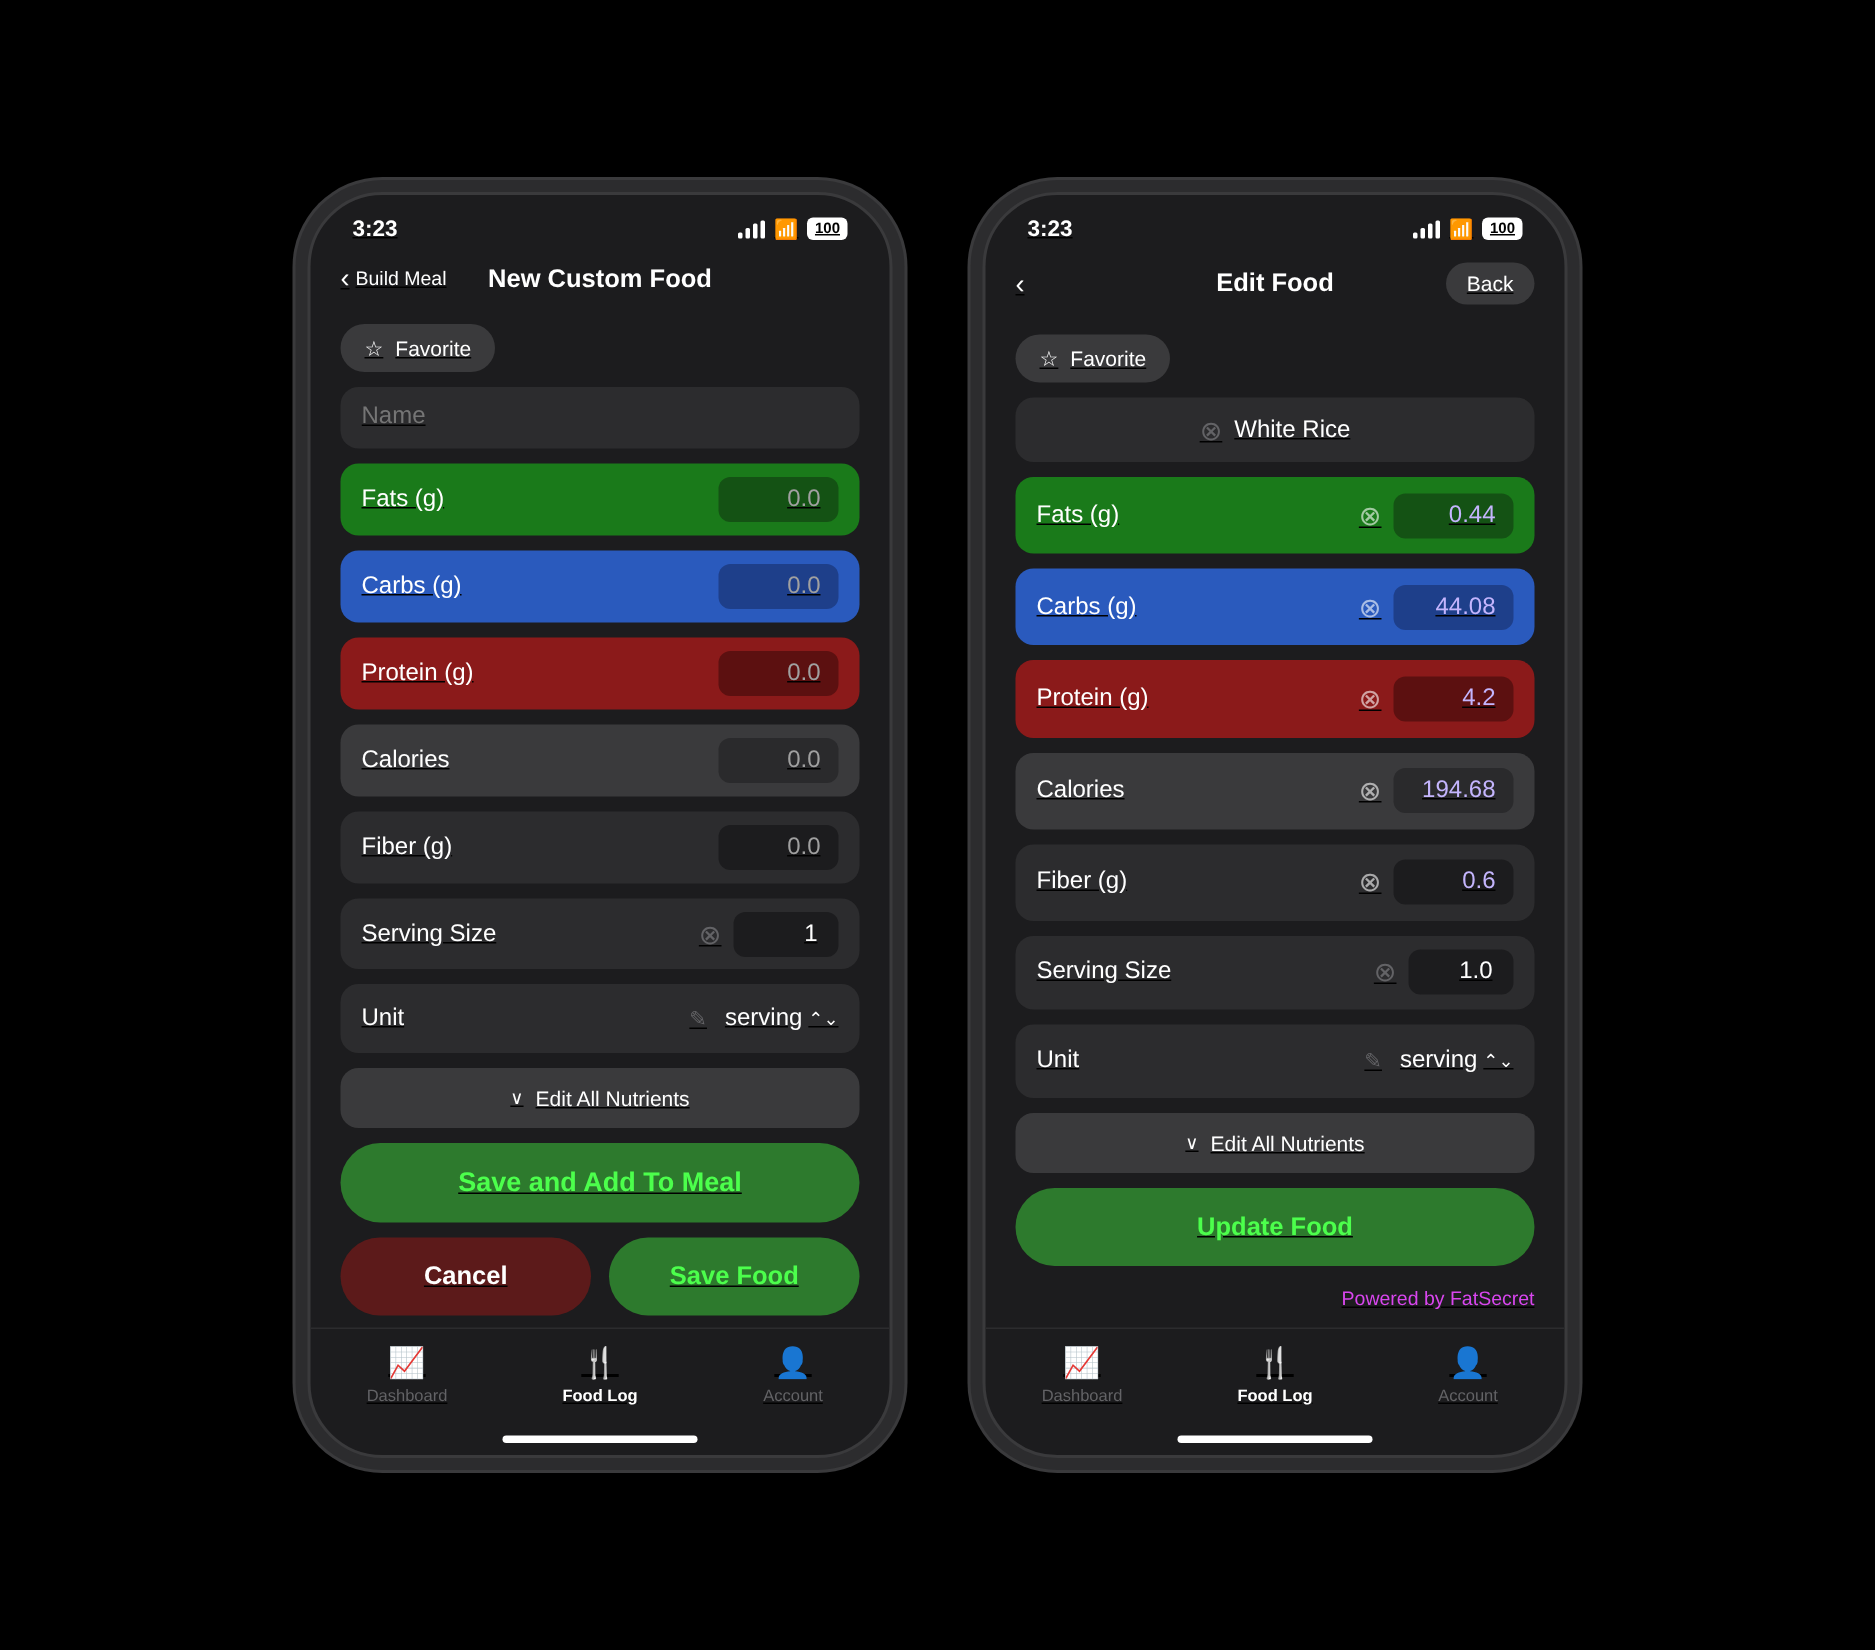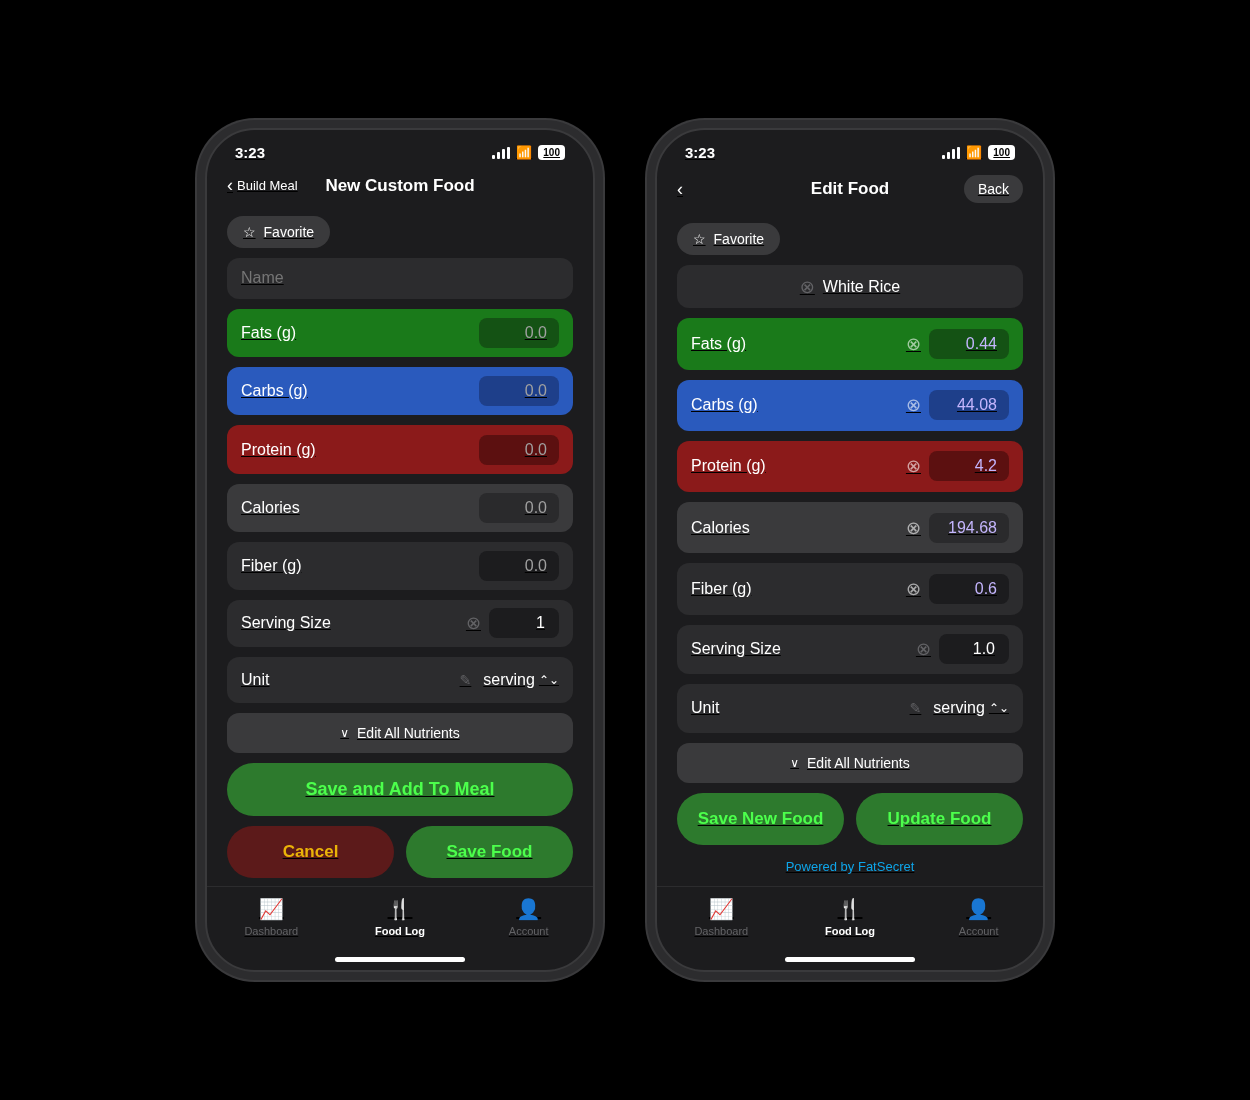--- a/index.html
+++ b/index.html
@@ -314,31 +314,31 @@
       padding: 16px;
       border-radius: 30px;
       border: none;
       font-size: 17px;
       font-weight: 600;
       cursor: pointer;
       text-align: center;
     }
     .btn-dark-red {
       background: #5c1a1a;
-      color: #eab308;
+      color: #ffffff;
     }
     .btn-green-half {
       background: #2d7a2d;
       color: #4cff4c;
     }
 
     
     .powered-by {
-      text-align: center;
-      color: #0ea5e9;
+      text-align: right;
+      color: #d946ef;
       font-size: 13px;
       padding: 4px 0;
     }
 
     
     .tab-bar {
       display: flex;
       justify-content: space-around;
       align-items: center;
       padding: 10px 0 20px 0;
@@ -591,21 +591,20 @@
           <span class="unit-chevron"> ⌃⌄</span>
         </div>
       </div>
 
       <div class="edit-nutrients-btn">
         <span class="edit-chevron">∨</span>
         <span>Edit All Nutrients</span>
       </div>
 
       <div class="action-btns-row">
-        <button class="action-btn-half btn-green-half">Save New Food</button>
         <button class="action-btn-half btn-green-half">Update Food</button>
       </div>
 
       <div class="powered-by">Powered by FatSecret</div>
 
     </div>
 
     <div class="tab-bar">
       <div class="tab-item">
         <span class="tab-icon">📈</span>

